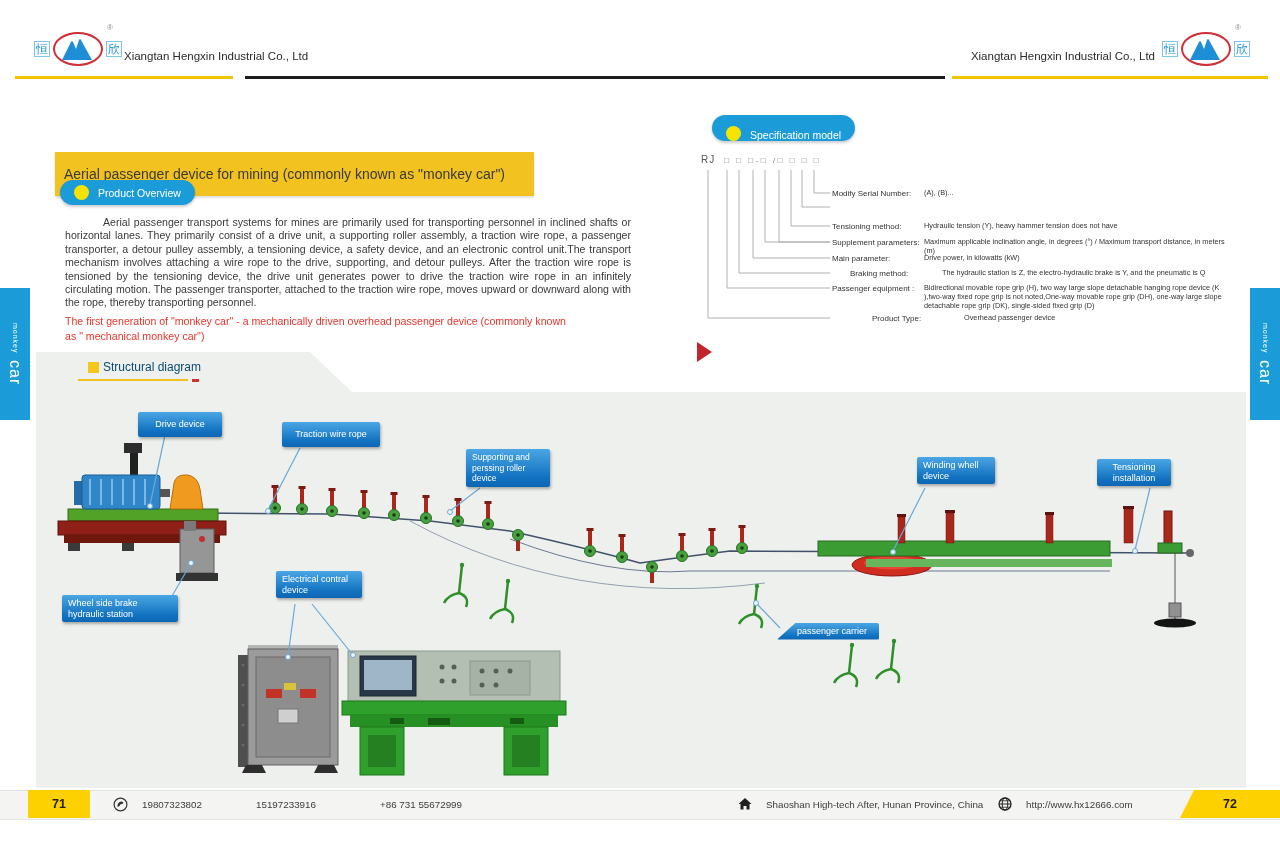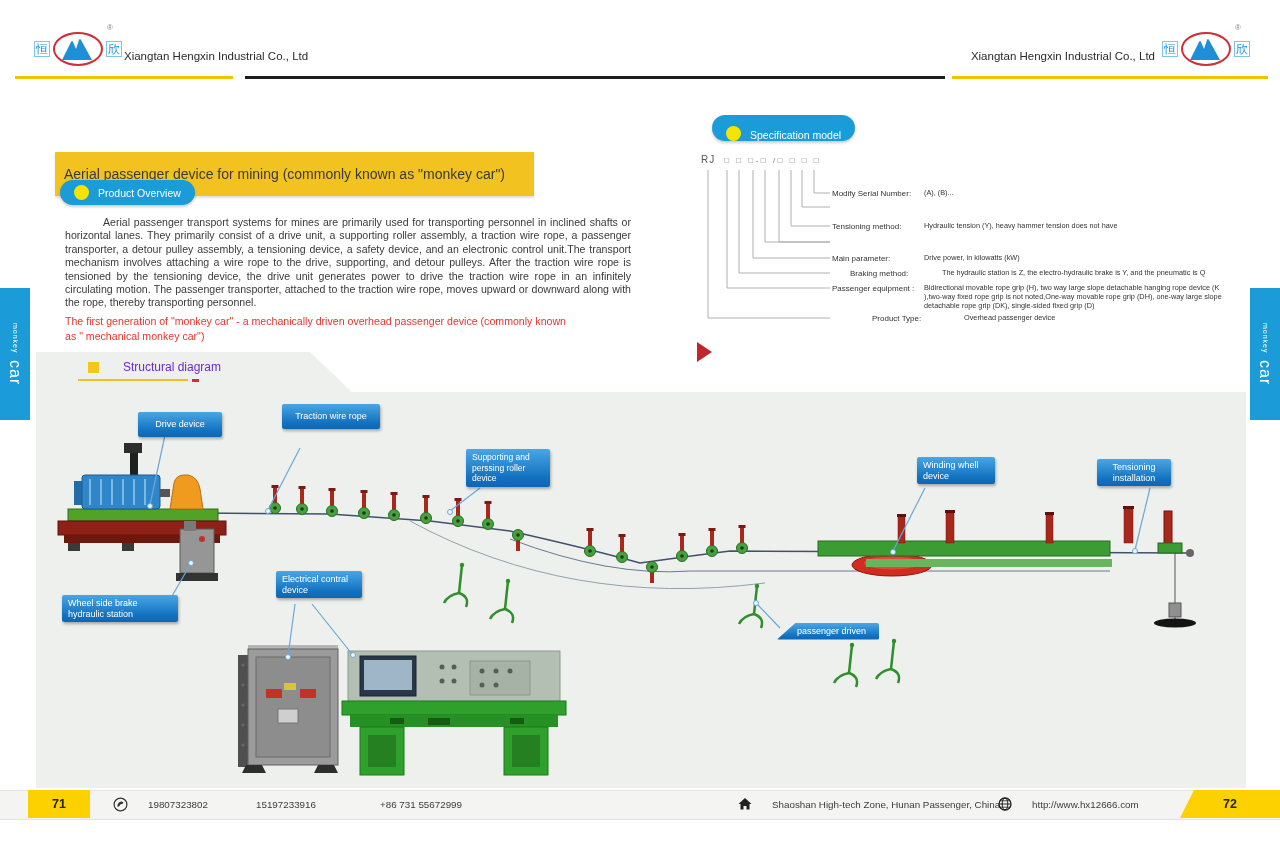--- a/index.html
+++ b/index.html
@@ -22,21 +22,21 @@
   .title-banner{background:#f2c320;color:#3a3a3a;font-size:14px;display:flex;align-items:center;
                 padding-left:9px;box-shadow:0 2px 2px rgba(0,0,0,.12);}
   .pill{background:#1b9cd8;border-radius:14px;color:#fff;display:flex;align-items:center;gap:9px;
         padding:0 14px;font-size:10.5px;box-shadow:0 2px 3px rgba(0,0,0,.2);}
   .pill .dot{width:15px;height:15px;border-radius:50%;background:#f6e400;flex:none;}
 
   .body-text{font-size:10.6px;line-height:13.4px;color:#3a3a3a;text-align:justify;}
   .body-text.indent{text-indent:38px;}
   .red-note{font-size:10.6px;line-height:15px;color:#e8352b;}
 
-  .sec-head{display:flex;align-items:center;gap:24px;font-size:12px;color:#6d28d9;}
+  .sec-head{display:flex;align-items:center;gap:4px;font-size:12px;color:#0c4a6e;}
   .sec-square{width:11px;height:11px;background:#f5c71d;flex:none;}
   .sec-underline{position:absolute;background:#f0c020;height:2px;}
   .sec-dash{position:absolute;background:#d03028;height:3px;}
 
   
   .gray-bg{position:absolute;left:36px;top:352px;width:1210px;height:436px;background:#eef0ee;
            clip-path:polygon(0 0,274px 0,316px 40px,100% 40px,100% 100%,0 100%);}
 
   
   .spec-symbols{display:flex;align-items:baseline;gap:9px;color:#555;}
@@ -62,21 +62,21 @@
         display:flex;align-items:center;justify-content:center;}
   .vtab-inner{writing-mode:vertical-rl;display:flex;align-items:center;gap:6px;}
   .vt-small{font-size:7px;letter-spacing:1px;}
   .vt-big{font-size:16px;letter-spacing:1px;}
 
   
   .footer-bar{position:absolute;left:0;top:790px;width:1280px;height:28px;background:#f4f4f2;
               border-top:1px solid #e3e3e1;border-bottom:1px solid #e3e3e1;}
   .page-num{position:absolute;top:790px;height:28px;background:#fdd000;color:#222;font-size:12.5px;
             font-weight:bold;display:flex;align-items:center;justify-content:center;}
-  .footer-item{position:absolute;top:790px;height:28px;display:flex;align-items:center;gap:20px;
+  .footer-item{position:absolute;top:790px;height:28px;display:flex;align-items:center;gap:14px;
                font-size:9.8px;color:#3c3c3c;}
 </style>
 </head>
 <body>
 
 <div class="page">
 
   <div class="abs logo" style="left:34px;top:32px;">
     <span class="logo-char">恒</span>
     <span class="logo-oval">
@@ -162,20 +162,24 @@
     </g>
   </svg>
 
   <div class="spec-row" style="left:832px;top:189px;">
     <div class="spec-label">Modify Serial Number:</div>
     <div class="spec-value">(A), (B)...</div>
   </div>
   <div class="spec-row" style="left:832px;top:222px;">
     <div class="spec-label">Tensioning method:</div>
     <div class="spec-value">Hydraulic tension (Y), heavy hammer tension does not have</div>
+  </div>
+  <div class="spec-row" style="left:832px;top:238px;">
+    <div class="spec-label">Supplement parameters:</div>
+    <div class="spec-value">Maximum applicable inclination angle, in degrees (°) / Maximum transport distance, in meters (m)</div>
   </div>
   <div class="spec-row" style="left:832px;top:254px;">
     <div class="spec-label">Main parameter:</div>
     <div class="spec-value">Drive power, in kilowatts (kW)</div>
   </div>
   <div class="spec-row" style="left:832px;top:269px;padding-left:18px;">
     <div class="spec-label">Braking method:</div>
     <div class="spec-value">The hydraulic station is Z, the electro-hydraulic brake is Y, and the pneumatic is Q</div>
   </div>
   <div class="spec-row" style="left:832px;top:284px;">
@@ -365,27 +369,27 @@
         <circle cx="863" cy="159" r="2.5"></circle>
       <circle cx="1105" cy="158" r="2.5"></circle>
         <circle cx="161" cy="170" r="2.5"></circle>
       <circle cx="258" cy="264" r="2.5"></circle>
         <circle cx="323" cy="262" r="2.5"></circle>
       <circle cx="726" cy="210" r="2.5"></circle>
     </g>
   </svg>
 
   <div class="callout center" style="left:138px;top:412px;width:72px;height:19px;text-align:right;">Drive device</div>
-  <div class="callout center" style="left:282px;top:404px;width:86px;height:19px;white-space:nowrap;">Traction wire rope</div>
+  <div class="callout center" style="left:282px;top:422px;width:86px;height:19px;white-space:nowrap;">Traction wire rope</div>
   <div class="callout" style="left:466px;top:449px;width:72px;font-size:8.5px;">Supporting and perssing roller device</div>
   <div class="callout" style="left:917px;top:457px;width:66px;">Winding whell device</div>
   <div class="callout" style="left:1097px;top:459px;width:62px;text-align:center;">Tensioning installation</div>
   <div class="callout" style="left:62px;top:595px;width:104px;">Wheel side brake hydraulic station</div>
   <div class="callout" style="left:276px;top:571px;width:74px;">Electrical contral device</div>
-  <div class="callout" style="left:777px;top:623px;width:76px;padding-left:20px;clip-path:polygon(18% 0,100% 0,100% 100%,0 100%);">passenger driven</div>
+  <div class="callout" style="left:777px;top:623px;width:76px;padding-left:20px;clip-path:polygon(18% 0,100% 0,100% 100%,0 100%);">passenger carrier</div>
 
   <div class="footer-bar"></div>
 
   <div class="page-num" style="left:28px;width:62px;">71</div>
 
   <div class="footer-item" style="left:113px;">
     <svg width="15" height="15" viewBox="0 0 15 15">
       <circle cx="7.5" cy="7.5" r="6.4" fill="none" stroke="#333" stroke-width="1.2"></circle>
       <path d="M4.5,10 Q4,5.5 8,4.5 Q10,4.2 10.5,6 L9,7 Q7,6.8 6.5,9 Z" fill="#333"></path>
     </svg>
@@ -395,21 +399,21 @@
     <span>15197233916</span>
   </div>
   <div class="footer-item" style="left:380px;">
     <span>+86 731 55672999</span>
   </div>
 
   <div class="footer-item" style="left:738px;">
     <svg width="14" height="14" viewBox="0 0 14 14">
       <path d="M7 1 L13.5 7 H11.5 V12.5 H8.5 V9 H5.5 V12.5 H2.5 V7 H0.5 Z" fill="#222"></path>
     </svg>
-    <span>Shaoshan High-tech Zone, Hunan Passenger, China</span>
+    <span>Shaoshan High-tech After, Hunan Province, China</span>
   </div>
 
   <div class="footer-item" style="left:998px;">
     <svg width="14" height="14" viewBox="0 0 14 14">
       <circle cx="7" cy="7" r="6" fill="none" stroke="#222" stroke-width="1.3"></circle>
       <ellipse cx="7" cy="7" rx="2.8" ry="6" fill="none" stroke="#222" stroke-width="1"></ellipse>
       <line x1="1" y1="7" x2="13" y2="7" stroke="#222" stroke-width="1"></line>
       <line x1="2" y1="3.8" x2="12" y2="3.8" stroke="#222" stroke-width="0.8"></line>
       <line x1="2" y1="10.2" x2="12" y2="10.2" stroke="#222" stroke-width="0.8"></line>
     </svg>

